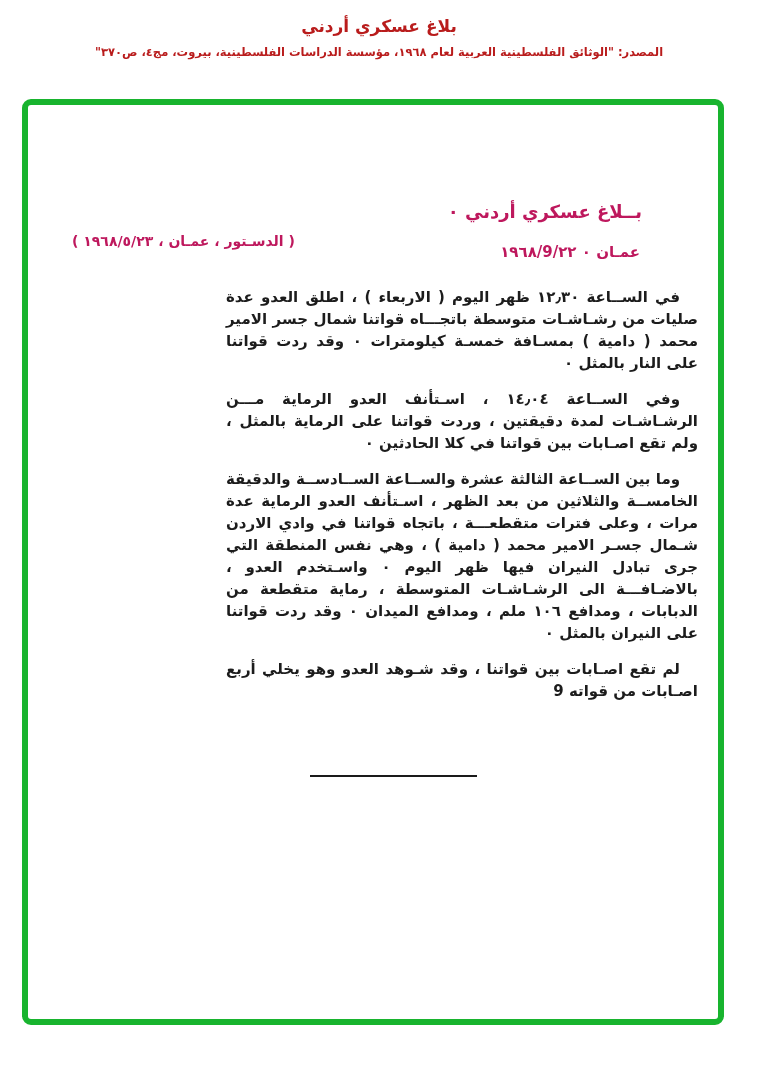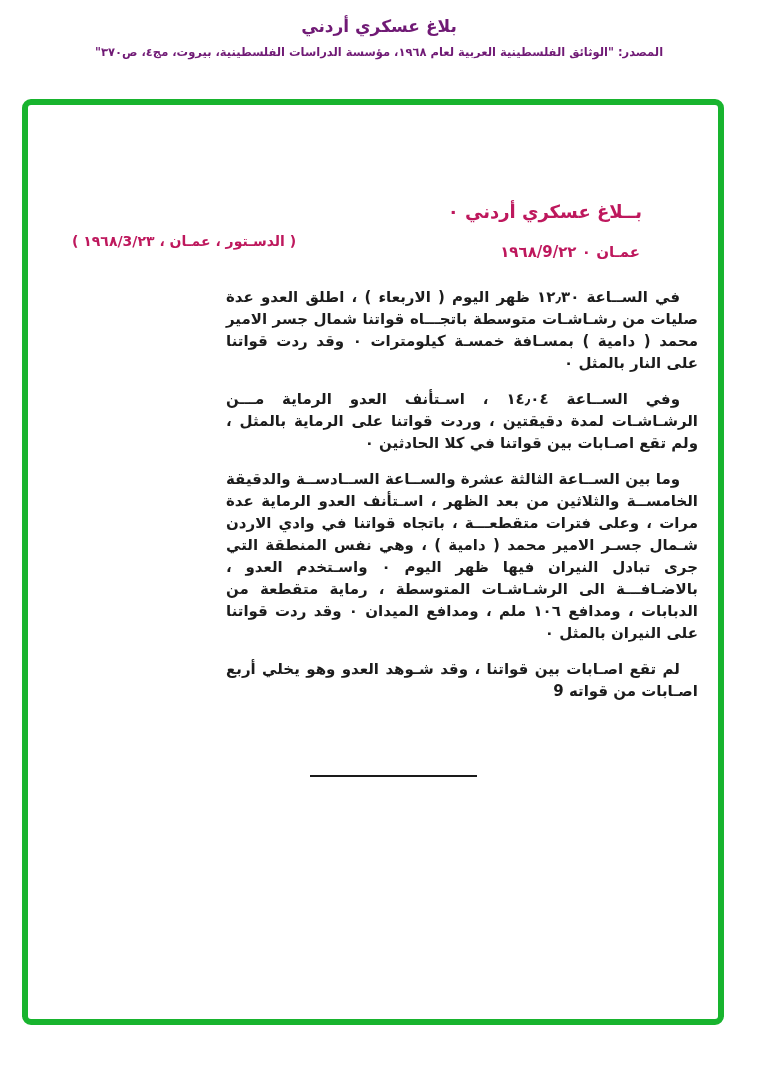--- a/index.html
+++ b/index.html
@@ -13,21 +13,21 @@
   }
 
   
   .page-header {
     position: absolute;
     top: 16px;
     left: 0;
     right: 0;
     text-align: center;
     direction: rtl;
-    color: #701a75;
+    color: #b91c1c;
   }
   .page-title {
     font-size: 17px;
     font-weight: bold;
     letter-spacing: 0.5px;
   }
   .source-line {
     margin-top: 9px;
     font-size: 11.5px;
     font-weight: bold;
@@ -104,21 +104,21 @@
   <div class="page-title">بلاغ عسكري أردني</div>
   <div class="source-line">المصدر: "الوثائق الفلسطينية العربية لعام ١٩٦٨، مؤسسة الدراسات الفلسطينية، بيروت، مج٤، ص٣٧٠"</div>
 </div>
 
 <div class="document-frame"></div>
 
 <div class="doc-title scan-text">بــلاغ عسكري أردني ٠</div>
 
 <div class="doc-dateline scan-text">عمـان ٠ ١٩٦٨/9/٢٢</div>
 
-<div class="doc-citation scan-text">( الدسـتور ، عمـان ، ١٩٦٨/3/٢٣ )</div>
+<div class="doc-citation scan-text">( الدسـتور ، عمـان ، ١٩٦٨/٥/٢٣ )</div>
 
 <div class="document-body">
   <p>في الســاعة ١٢٫٣٠ ظهر اليوم ( الاربعاء ) ، اطلق العدو عدة صليات من رشـاشـات متوسطة باتجـــاه قواتنا شمال جسر الامير محمد ( دامية ) بمسـافة خمسـة كيلومترات ٠ وقد ردت قواتنا على النار بالمثل ٠</p>
   <p>وفي الســاعة ١٤٫٠٤ ، اسـتأنف العدو الرماية مـــن الرشـاشـات لمدة دقيقتين ، وردت قواتنا على الرماية بالمثل ، ولم تقع اصـابات بين قواتنا في كلا الحادثين ٠</p>
   <p>وما بين الســاعة الثالثة عشرة والســاعة الســادســة والدقيقة الخامســة والثلاثين من بعد الظهر ، اسـتأنف العدو الرماية عدة مرات ، وعلى فترات متقطعـــة ، باتجاه قواتنا في وادي الاردن شـمال جسـر الامير محمد ( دامية ) ، وهي نفس المنطقة التي جرى تبادل النيران فيها ظهر اليوم ٠ واسـتخدم العدو ، بالاضـافـــة الى الرشـاشـات المتوسطة ، رماية متقطعة من الدبابات ، ومدافع ١٠٦ ملم ، ومدافع الميدان ٠ وقد ردت قواتنا على النيران بالمثل ٠</p>
   <p>لم تقع اصـابات بين قواتنا ، وقد شـوهد العدو وهو يخلي أربع اصـابات من قواته 9</p>
 </div>
 
 <div class="separator-line"></div>
 

